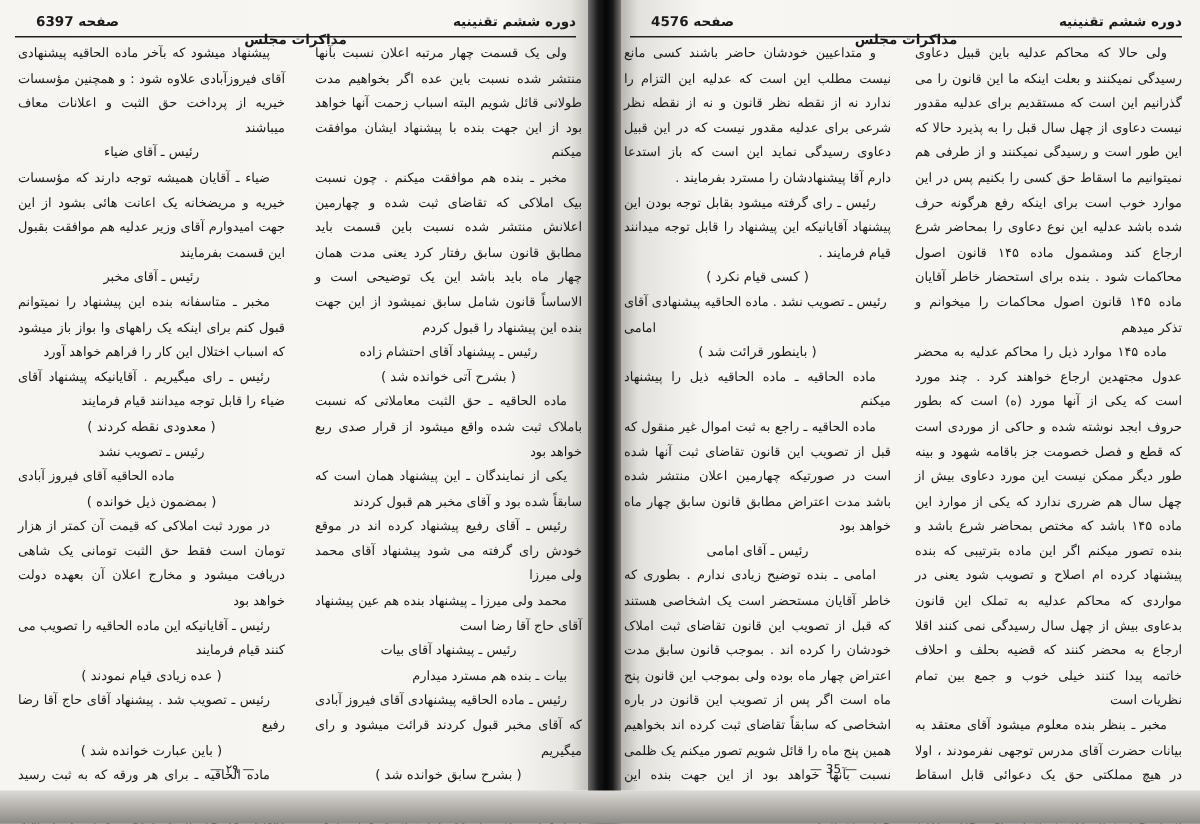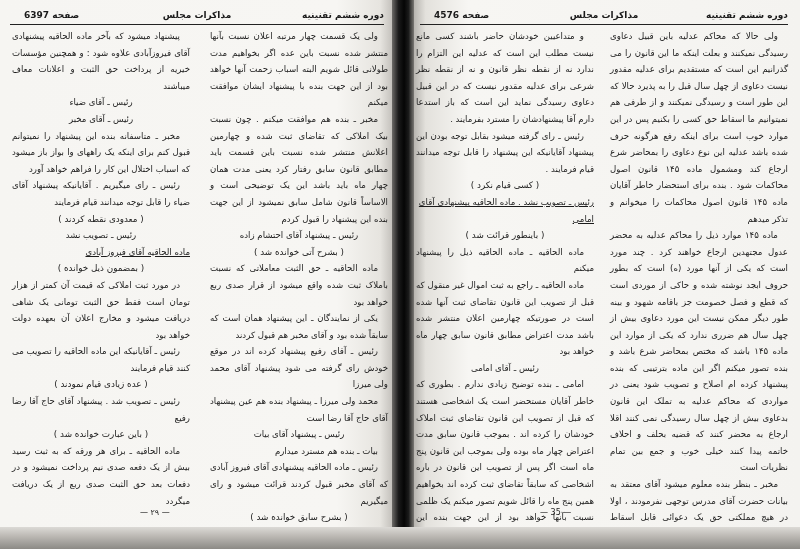--- a/index.html
+++ b/index.html
@@ -28,31 +28,31 @@
   .gutter {
     position:absolute; left:392px; top:0; width:22px; height:549px;
     background:linear-gradient(to right,#6d6b68 0%,#1a1a1a 30%,#050505 55%,#1a1a1a 75%,#7a7874 100%);
   }
   .header {
     position:absolute; top:10px; left:10px; right:12px; height:14px;
     border-bottom:1.4px solid #222;
     font-size:9px; font-weight:bold; color:#1a1a1a;
   }
   .header .h-series { position:absolute; right:0; top:0; direction:rtl; }
-  .header .h-title { position:absolute; left:0; right:0; text-align:center; top:0; direction:rtl; }
+  .header .h-title { position:absolute; left:0; right:0; text-align:center; top:12px; direction:rtl; }
   .header .h-page { position:absolute; left:14px; top:0; direction:rtl; }
   .col {
     position:absolute; top:28px; width:178px;
     direction:rtl; text-align:justify;
     font-size:8.6px; line-height:16.6px; color:#1b1b1b;
   }
   .col p { margin:0; text-indent:10px; }
   .col .speaker { text-align:center; text-indent:0; }
   .col .note { text-align:center; text-indent:0; font-size:8.8px; }
-  .col .centered { text-align:right; text-indent:0;text-decoration:underline; }
+  .col .centered { text-align:left; text-indent:0; }
   .footer-num {
     position:absolute; top:508px; font-size:8px; color:#1b1b1b; direction:rtl;
   }
   .page.left .col.c-right { right:8px; }
   .page.left .col.c-left  { left:12px; }
   .page.right .col.c-right { right:12px; }
   .page.right .col.c-left  { left:6px; }
 </style>
 </head>
 <body>
@@ -77,20 +77,21 @@
         <p class="para">محمد ولی میرزا ـ پیشنهاد بنده هم عین پیشنهاد آقای حاج آقا رضا است</p>
         <p class="speaker">رئیس ـ پیشنهاد آقای بیات</p>
         <p class="para">بیات ـ بنده هم مسترد میدارم</p>
         <p class="para">رئیس ـ ماده الحاقیه پیشنهادی آقای فیروز آبادی که آقای مخبر قبول کردند قرائت میشود و رای میگیریم</p>
         <p class="note">( بشرح سابق خوانده شد )</p>
         <p class="para">فیروز آبادی ـ یک اصلاحی در این جا لازم است از ( هزار و کسر ) مقصود این است هزار را هم شامل باشد</p>
       </div>
     <div class="col c-left" id="lp-left">
         <p class="para">پیشنهاد میشود که بآخر ماده الحاقیه پیشنهادی آقای فیروزآبادی علاوه شود : و همچنین مؤسسات خیریه از پرداخت حق الثبت و اعلانات معاف میباشند</p>
         <p class="speaker">رئیس ـ آقای ضیاء</p>
+        <p class="para">ضیاء ـ آقایان همیشه توجه دارند که مؤسسات خیریه و مریضخانه یک اعانت هائی بشود از این جهت امیدوارم آقای وزیر عدلیه هم موافقت بقبول این قسمت بفرمایند</p>
         <p class="speaker">رئیس ـ آقای مخبر</p>
         <p class="para">مخبر ـ متاسفانه بنده این پیشنهاد را نمیتوانم قبول کنم برای اینکه یک راههای وا بواز باز میشود که اسباب اختلال این کار را فراهم خواهد آورد</p>
         <p class="para">رئیس ـ رای میگیریم . آقایانیکه پیشنهاد آقای ضیاء را قابل توجه میدانند قیام فرمایند</p>
         <p class="note">( معدودی نقطه کردند )</p>
         <p class="speaker">رئیس ـ تصویب نشد</p>
         <p class="centered">ماده الحاقیه آقای فیروز آبادی</p>
         <p class="note">( بمضمون ذیل خوانده )</p>
         <p class="para">در مورد ثبت املاکی که قیمت آن کمتر از هزار تومان است فقط حق الثبت تومانی یک شاهی دریافت میشود و مخارج اعلان آن بعهده دولت خواهد بود</p>
         <p class="para">رئیس ـ آقایانیکه این ماده الحاقیه را تصویب می کنند قیام فرمایند</p>
         <p class="note">( عده زیادی قیام نمودند )</p>

